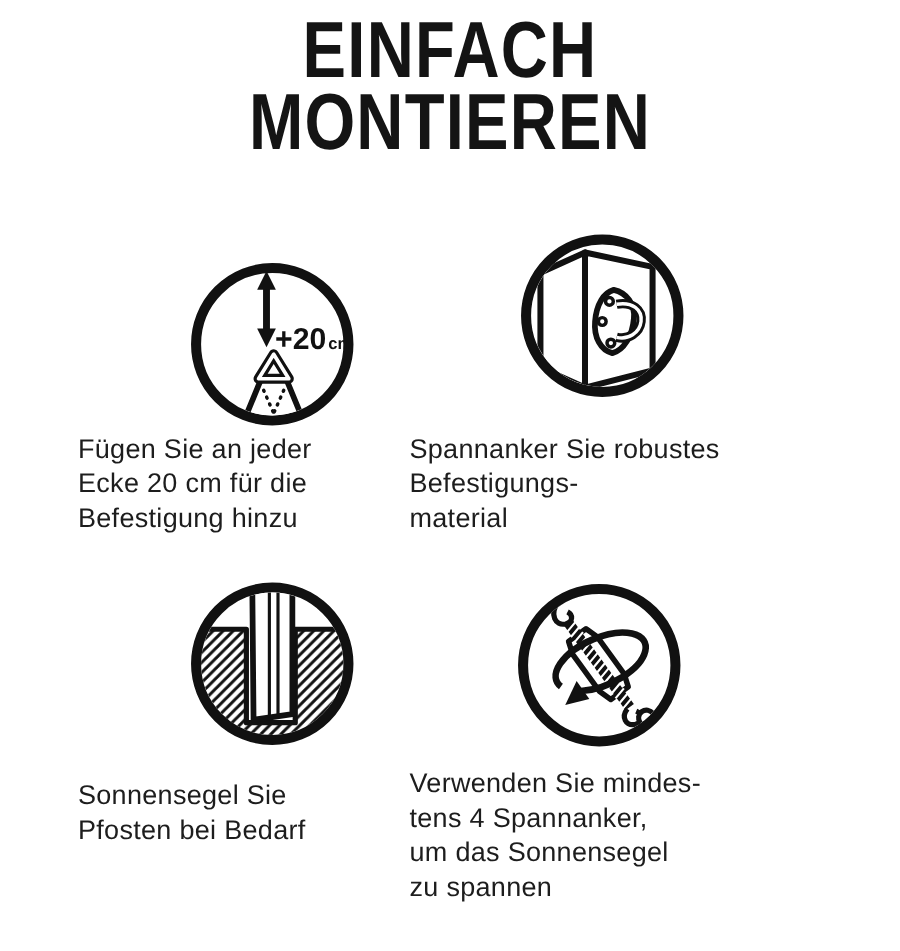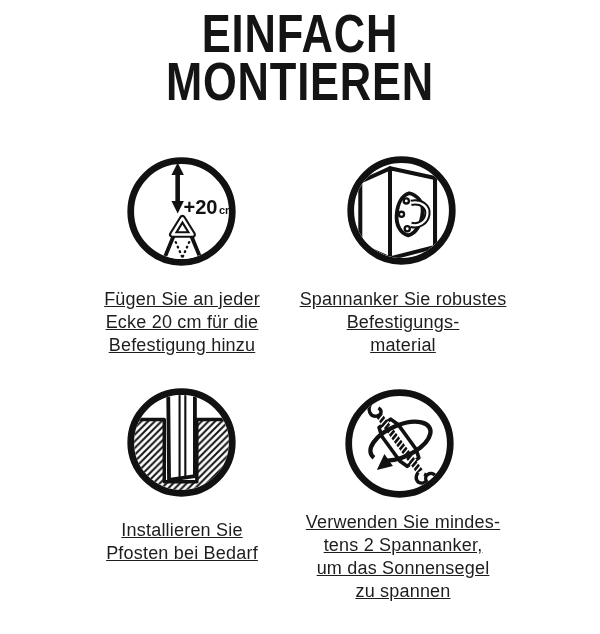--- a/index.html
+++ b/index.html
@@ -9,33 +9,33 @@
   }
   .title{
     position:absolute;top:10px;left:0;width:600px;text-align:center;
     font-weight:700;font-size:53px;line-height:48px;letter-spacing:1px;
     white-space:pre-line;transform:scaleX(0.82);transform-origin:50% 0;
     color:#141414;
   }
   .icon{position:absolute;width:115px;height:115px;}
   .icon svg{display:block;width:100%;height:100%;}
   .caption{
-    position:absolute;width:260px;text-align:center;
+    position:absolute;width:260px;text-align:left;
     font-size:18px;line-height:23px;letter-spacing:0.2px;
-    color:#1d1d1d;white-space:pre-line;text-decoration:underline;
+    color:#1d1d1d;white-space:pre-line;
   }
   svg text{font-family:"Liberation Sans",sans-serif;font-weight:700;fill:#111;}
 </style>
 </head>
 <body>
 
 <div class="title">EINFACH
 MONTIEREN</div>
 
-<div class="icon" style="left:124px;top:154px;">
+<div class="icon" style="left:124px;top:172px;">
   <svg viewBox="0 0 120 120" aria-hidden="true">
     <defs>
         <clipPath id="c1">
           <circle cx="60" cy="60" r="49.5"></circle>
         </clipPath>
       </defs>
     <circle cx="60" cy="60" r="53" fill="#fff" stroke="#111" stroke-width="7"></circle>
     <g clip-path="url(#c1)">
       <path d="M54,80 L40,114 L82,114 L68,80 Z" fill="#fff" stroke="#111" stroke-width="4"></path>
       <path d="M54,92 L61,108 M68,92 L61,108" fill="none" stroke="#111" stroke-width="2.4" stroke-dasharray="0.8,4.4" stroke-linecap="round"></path>
@@ -98,21 +98,21 @@
     <circle cx="60" cy="60" r="53" fill="#fff" stroke="#111" stroke-width="7"></circle>
     <g clip-path="url(#c3)">
       <path d="M8,36 L42,36 L42,101 L76,101 L76,36 L113,36 L113,114 L8,114 Z" fill="url(#hatch)" stroke="#111" stroke-width="3.6" stroke-linejoin="round"></path>
       <g>
         <path d="M46,-6 L74,-6 L74,95 L47,99 Z" fill="#fff" stroke="#111" stroke-width="4" stroke-linejoin="round"></path>
         <path d="M58,-6 L58,97.4 M64,-6 L64,96.5" fill="none" stroke="#111" stroke-width="2.2"></path>
       </g>
     </g>
   </svg>
 </div>
-<div class="caption" style="left:52px;top:519px;">Installieren Sie
+<div class="caption" style="left:52px;top:519px;">Sonnensegel Sie
 Pfosten bei Bedarf</div>
 
 <div class="icon" style="left:342px;top:386px;">
   <svg viewBox="0 0 120 120" aria-hidden="true">
     <defs>
         <clipPath id="c4">
           <circle cx="60" cy="60" r="49.5"></circle>
         </clipPath>
       </defs>
     <circle cx="60" cy="60" r="53" fill="#fff" stroke="#111" stroke-width="7"></circle>
@@ -127,15 +127,15 @@
         <circle cx="65" cy="109" r="5.5" fill="#fff" stroke="#111" stroke-width="3.6"></circle>
       </g>
       <g transform="rotate(-24 61 57)">
         <path d="M28.5,62 A33.5,16.5 0 1 1 40,70.5" fill="none" stroke="#111" stroke-width="4.6"></path>
         <polygon points="26,75 40,63 43,78" fill="#111"></polygon>
       </g>
     </g>
   </svg>
 </div>
 <div class="caption" style="left:273px;top:511px;">Verwenden Sie mindes-
-tens 2 Spannanker,
+tens 4 Spannanker,
 um das Sonnensegel
 zu spannen</div>
 
 </body></html>

